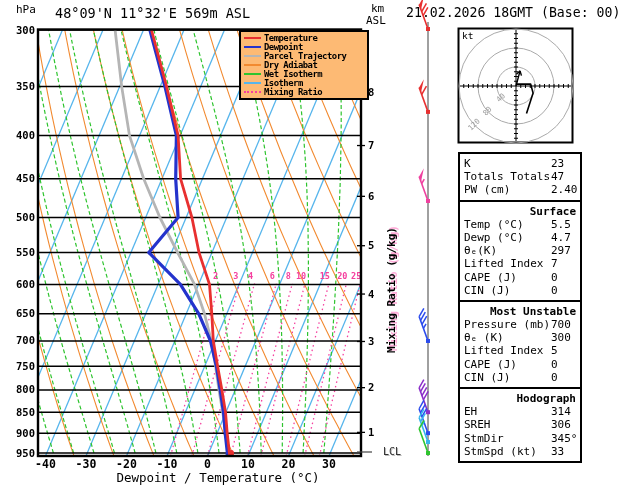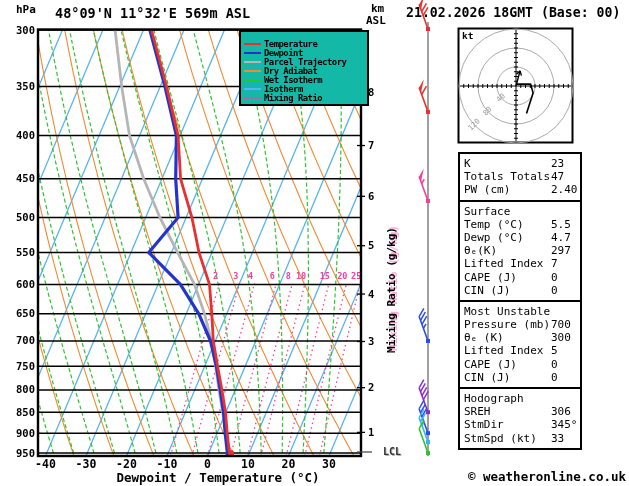--- a/index.html
+++ b/index.html
@@ -1,40 +1,40 @@
 <!DOCTYPE html>
 <html><head>
 <meta charset="utf-8">
 <style>
   html,body{margin:0;padding:0;background:#fff;}
   #stage{position:relative;width:629px;height:486px;background:#fff;overflow:hidden;
          font-family:"DejaVu Sans Mono",monospace;color:#000;}
   .abs{position:absolute;}
-  .b{font-weight:bold;}
+  .b{font-weight:normal;}
   #title{left:55px;top:5px;font-size:13.5px;}
   #datetime{left:406px;top:5px;font-size:13.2px;}
   #hpa-unit{left:16px;top:3px;font-size:11px;}
   #km-unit{left:371px;top:2px;font-size:11px;}
   #asl-unit{left:366px;top:14px;font-size:11px;}
   #kt-unit{left:462px;top:30px;font-size:9.5px;}
   #xaxis-label{left:108px;top:470px;width:220px;text-align:center;font-size:12.5px;}
   #mix-label{left:391px;top:290px;transform:translate(-50%,-50%) rotate(-90deg);
              white-space:nowrap;font-size:11px;font-weight:bold;
              text-shadow:2px 2px 0 #ffaad8;}
   #lcl-label{left:383px;top:446px;font-size:10px;color:#333;text-shadow:1px 1px 0 #bbb;}
   #footer{right:3px;top:469px;font-size:12.5px;}
-  #legend{left:239px;top:30px;width:123px;background:#14b8a6;border:2px solid #000;
-          padding:8px 0 2px 3px;}
+  #legend{left:239px;top:30px;width:123px;background:#fdba74;border:2px solid #000;
+          padding:2px 0 2px 3px;}
   .lg-row{display:flex;align-items:center;height:8.9px;}
   .lg-line{width:17px;flex:0 0 17px;border-top-width:2.6px;border-top-style:solid;}
   .lg-txt{font-size:8.9px;font-weight:bold;margin-left:3px;white-space:nowrap;letter-spacing:-0.5px;}
   #panels{left:458px;top:152px;width:124px;}
   .pbox{border:2px solid #000;background:#fff;padding:3px 4px;margin-top:-2px;}
   .pbox:first-child{margin-top:0;}
-  .p-head{text-align:left;font-size:11px;height:13.2px;line-height:13.2px;}
+  .p-head{text-align:right;font-size:11px;height:13.2px;line-height:13.2px;font-weight:bold;}
   .p-row{position:relative;font-size:11px;height:13.2px;line-height:13.2px;white-space:nowrap;}
   .p-val{position:absolute;left:87px;top:0;}
   svg text{font-family:"DejaVu Sans Mono",monospace;}
 </style>
 </head>
 <body>
 
 <div id="stage">
   <svg id="plot" class="abs" width="629" height="486" style="left:0;top:0">
     <defs>
@@ -351,20 +351,20 @@
       <div class="pbox">
         <div class="p-head">Most Unstable</div>
         <div class="p-row"><span>Pressure (mb)</span><span class="p-val">700</span></div>
         <div class="p-row"><span>θₑ (K)</span><span class="p-val">300</span></div>
         <div class="p-row"><span>Lifted Index</span><span class="p-val">5</span></div>
         <div class="p-row"><span>CAPE (J)</span><span class="p-val">0</span></div>
         <div class="p-row"><span>CIN (J)</span><span class="p-val">0</span></div>
       </div>
       <div class="pbox">
         <div class="p-head">Hodograph</div>
+        <div class="p-row"><span>EH</span><span class="p-val">314</span></div>
         <div class="p-row"><span>SREH</span><span class="p-val">306</span></div>
         <div class="p-row"><span>StmDir</span><span class="p-val">345°</span></div>
         <div class="p-row"><span>StmSpd (kt)</span><span class="p-val">33</span></div>
       </div>
     </div>
 
-  <div id="footer" class="abs b">© weatheronline.co.uk</div>
 </div>
 
 </body></html>

